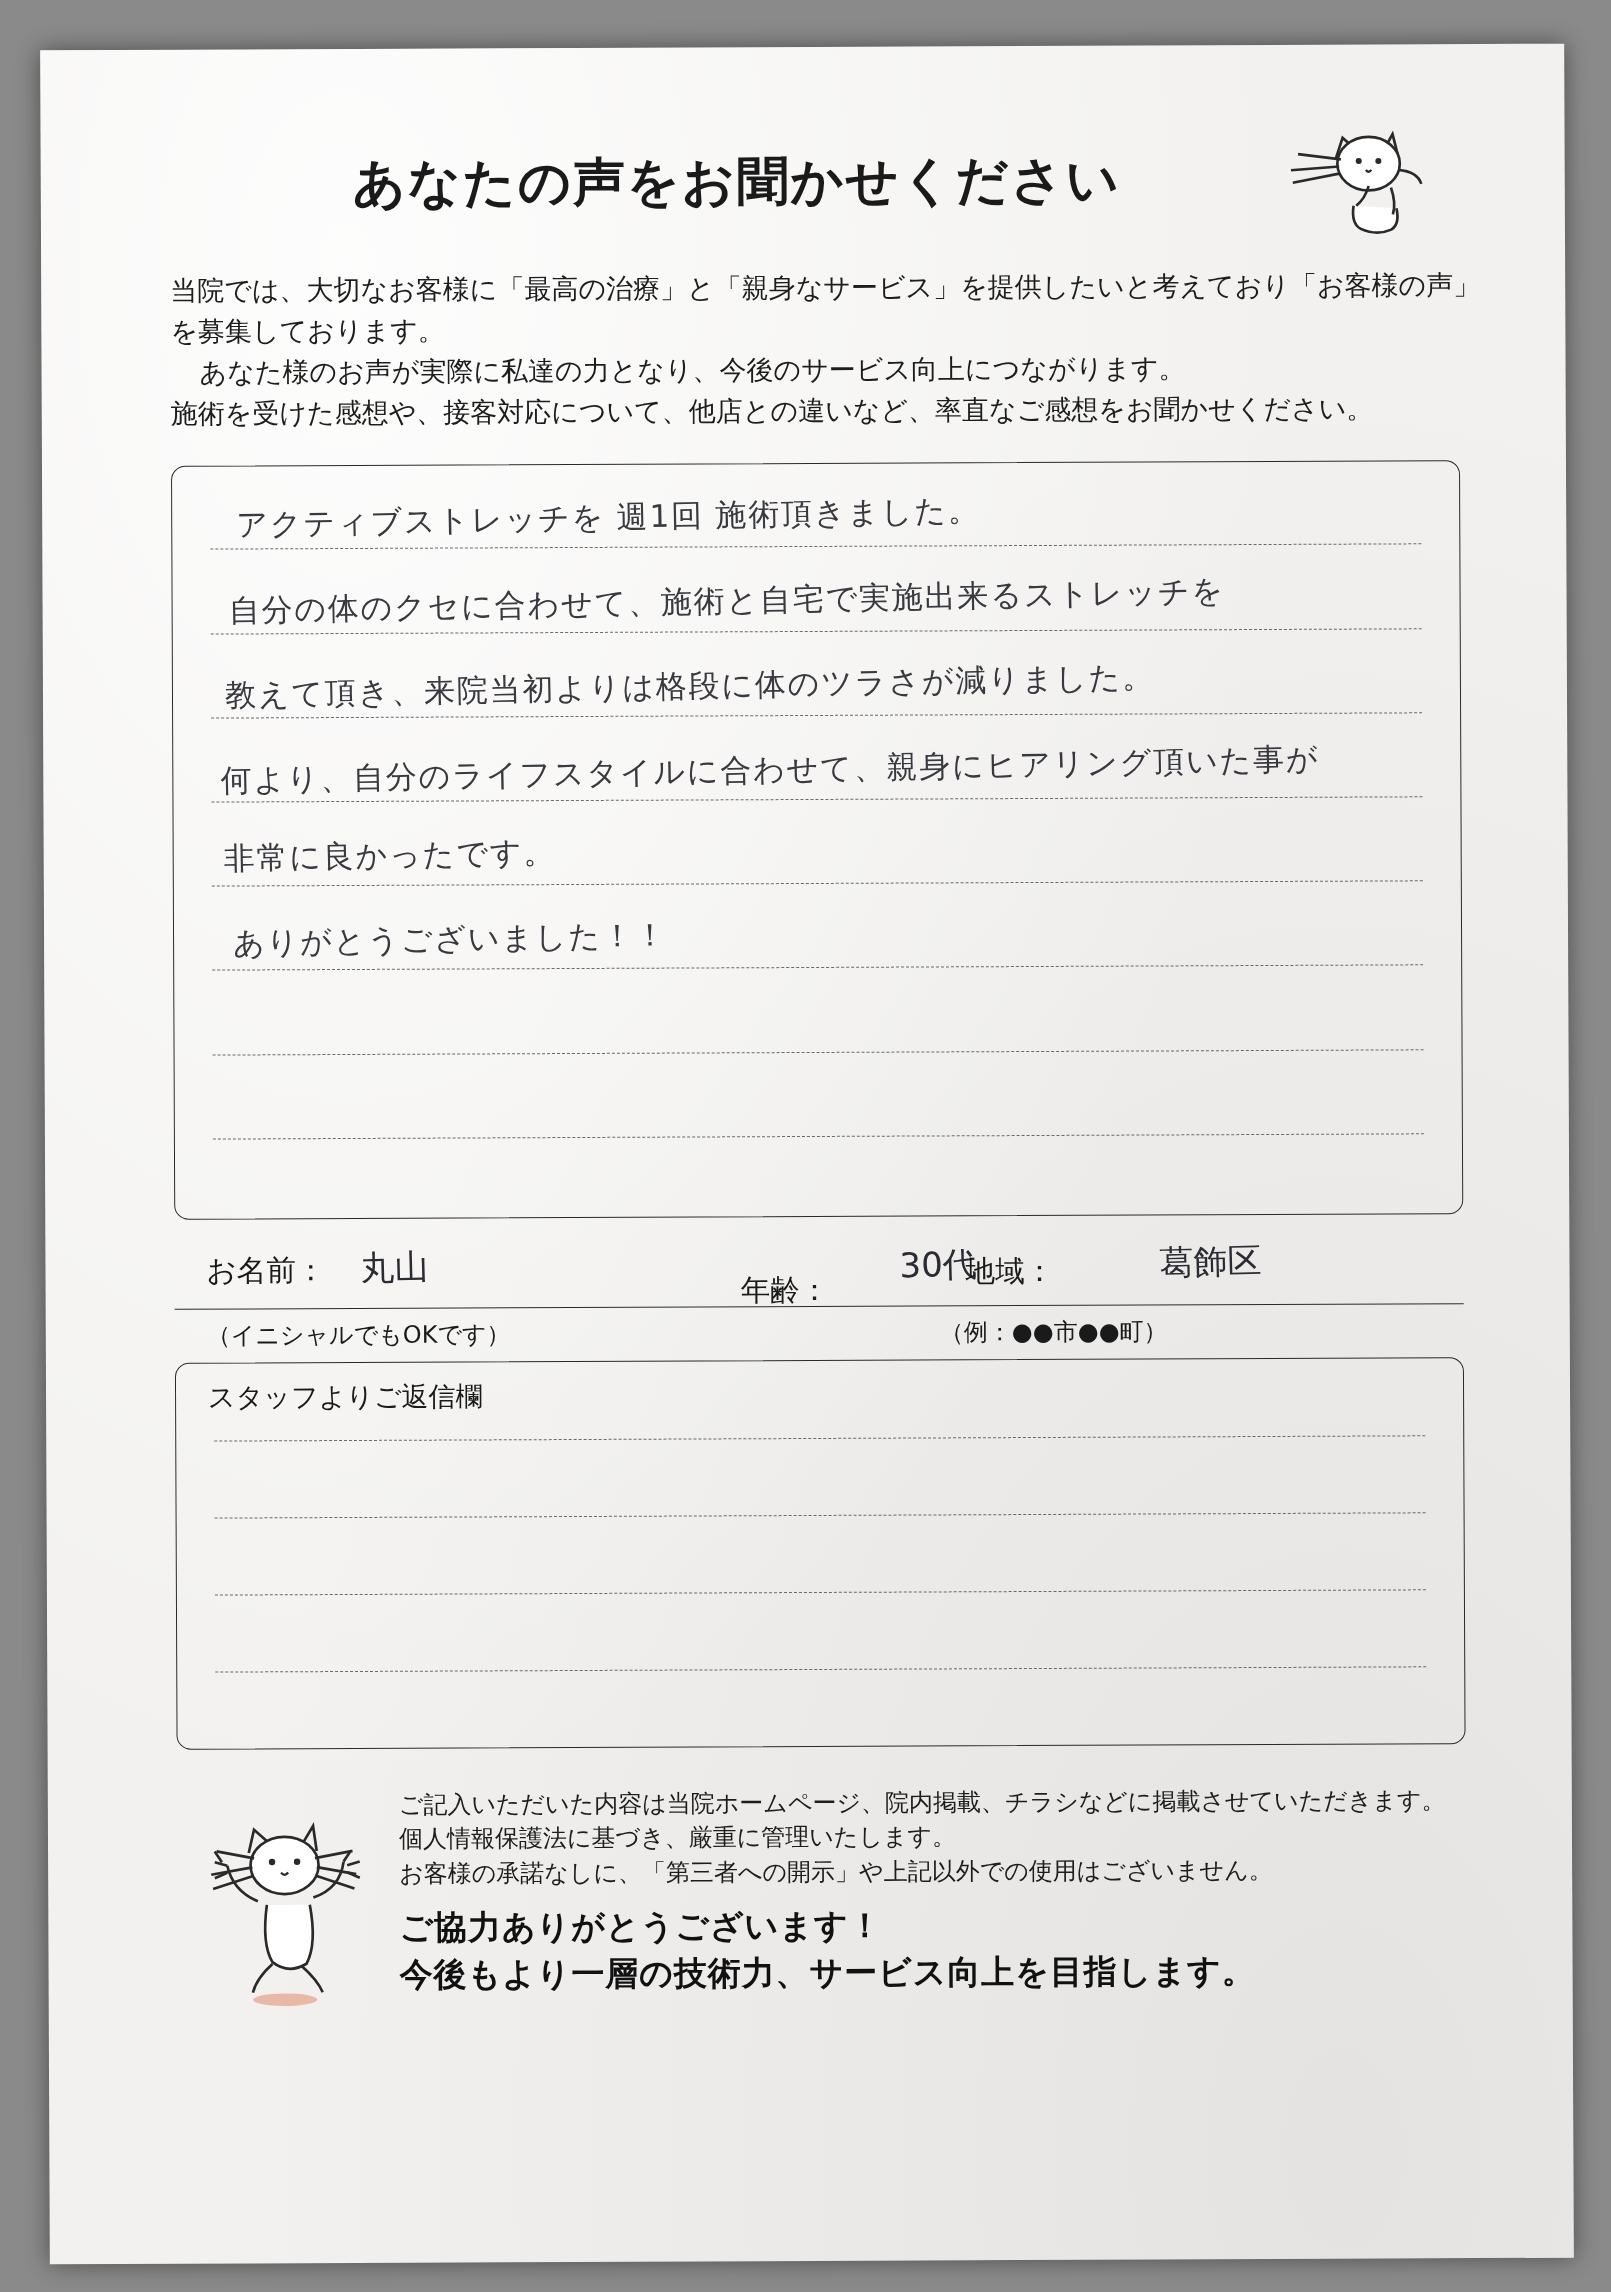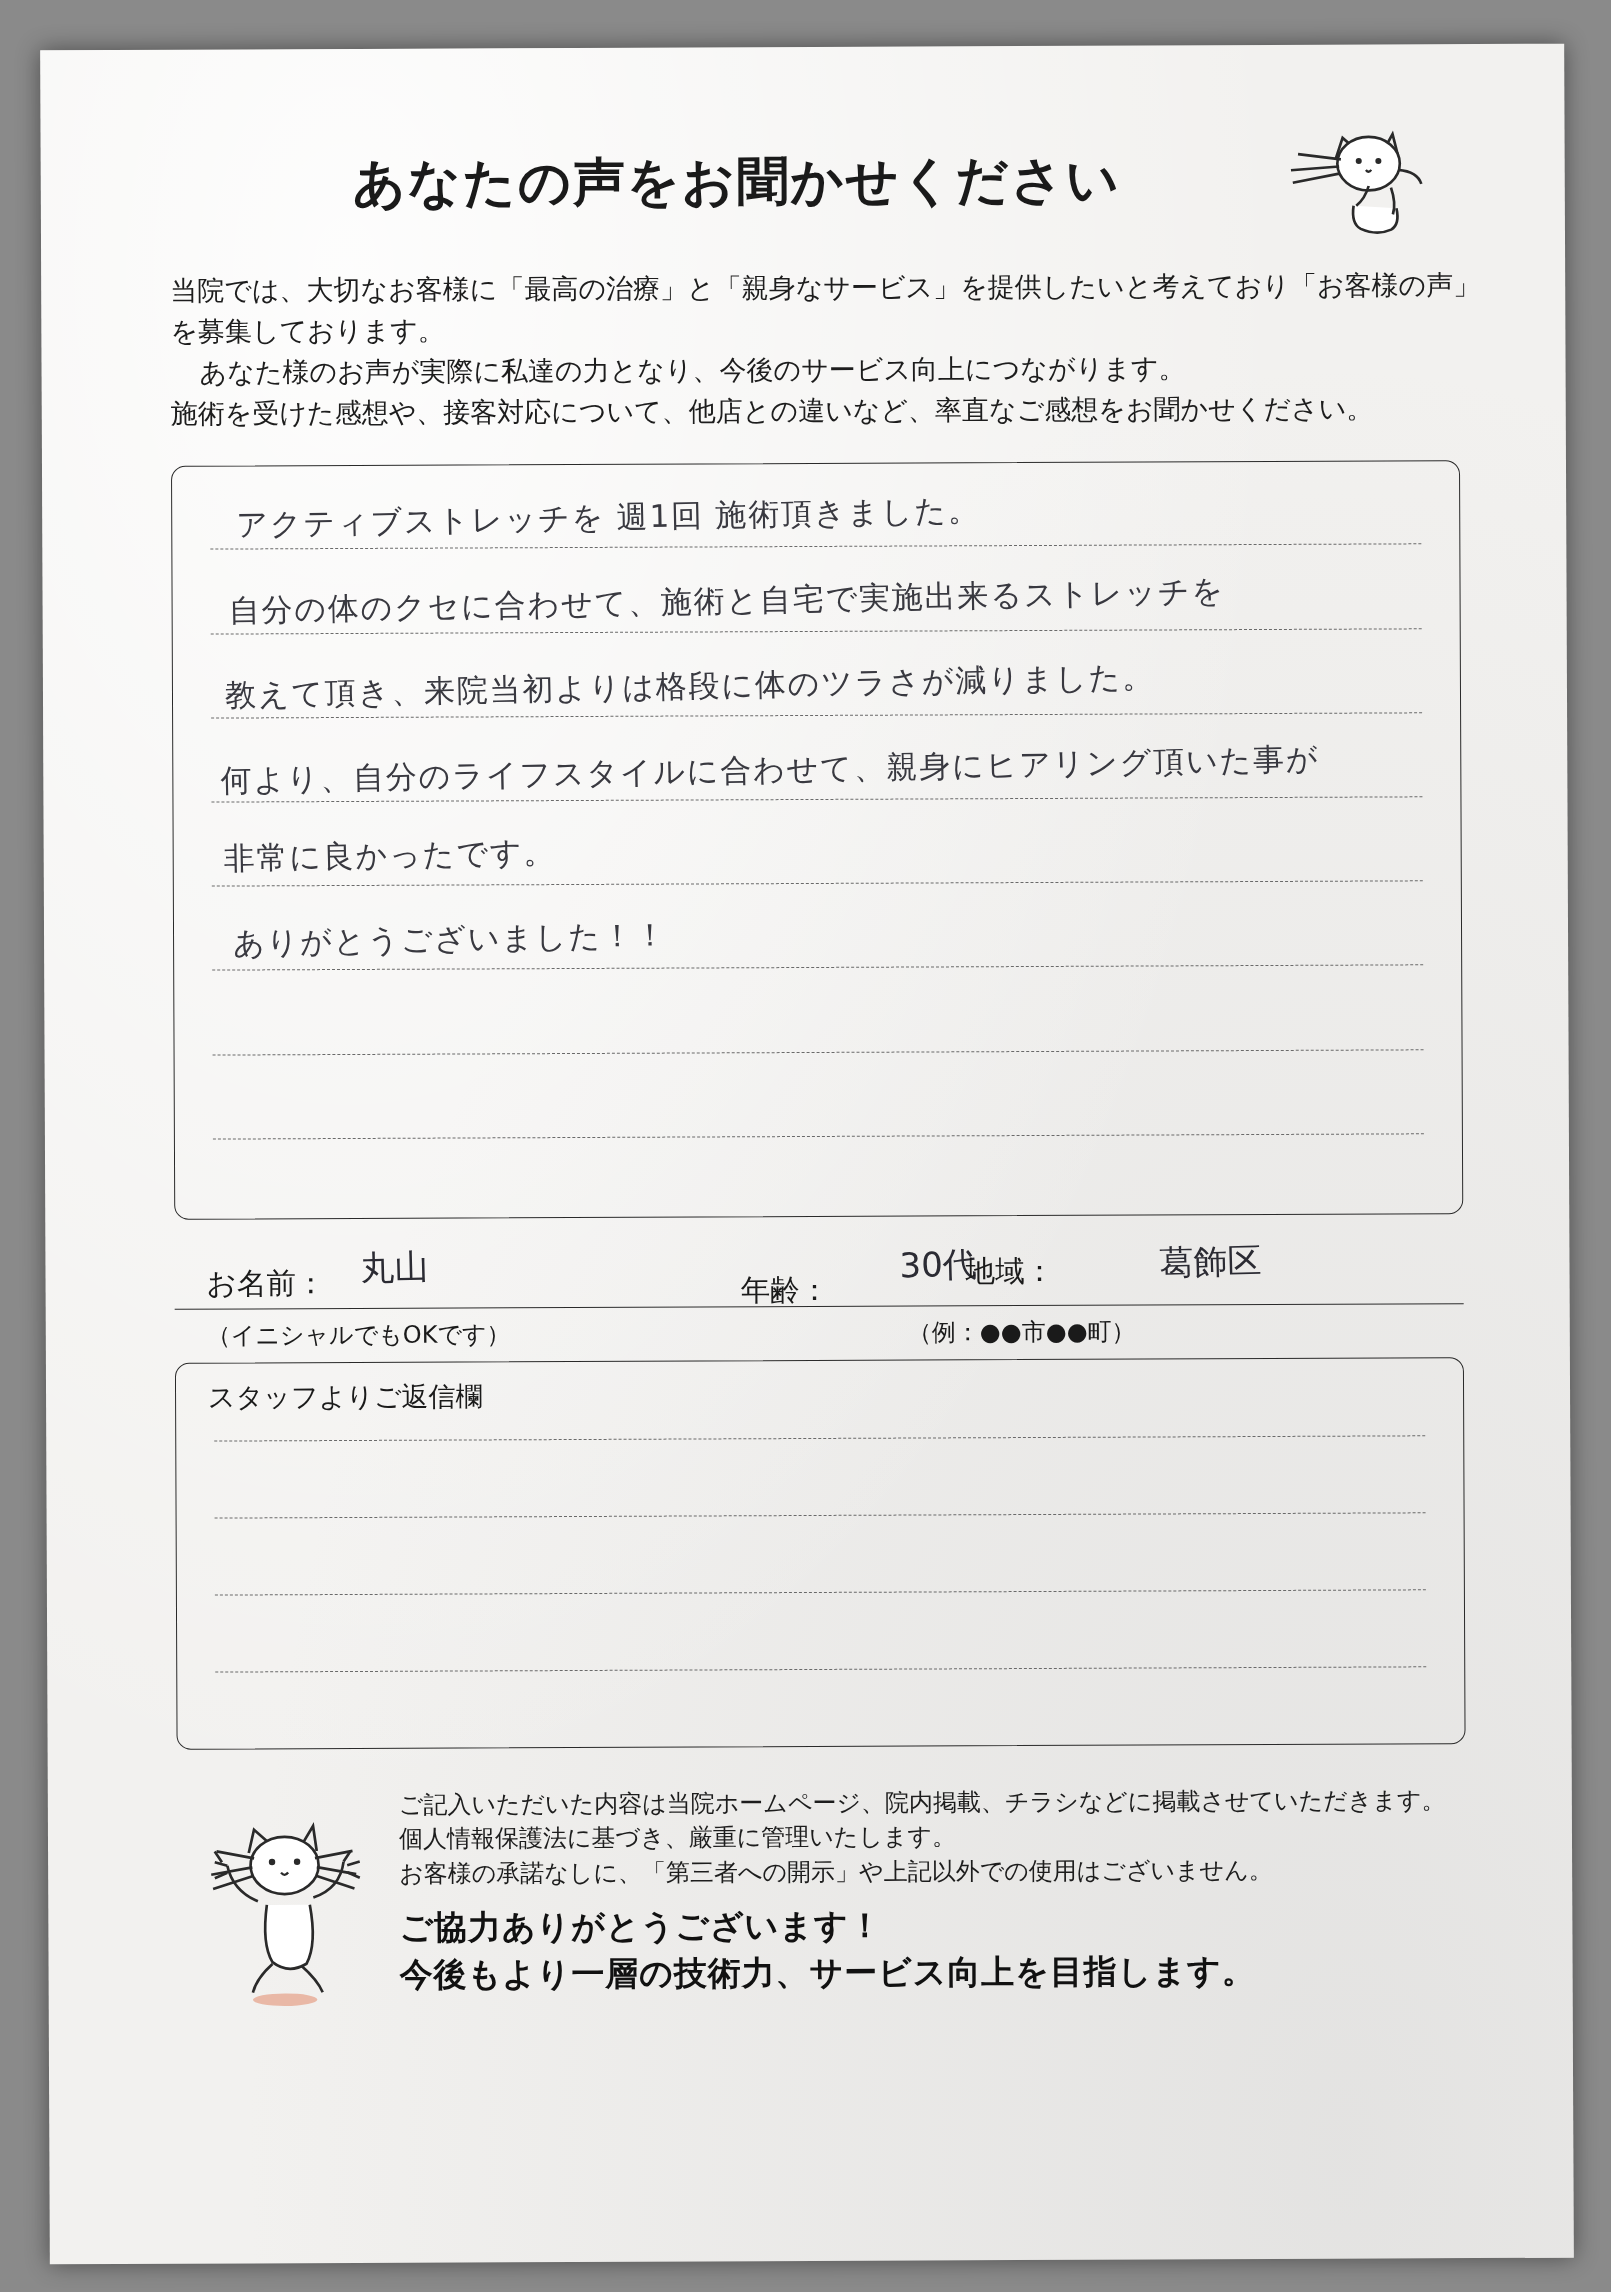--- a/index.html
+++ b/index.html
@@ -241,33 +241,33 @@
 
         <div class="hand" style="left:64px;  top:32px">アクティブストレッチを 週1回 施術頂きました。</div>
         <div class="hand" style="left:56px;  top:116px">自分の体のクセに合わせて、施術と自宅で実施出来るストレッチを</div>
         <div class="hand" style="left:52px;  top:201px">教えて頂き、来院当初よりは格段に体のツラさが減りました。</div>
         <div class="hand" style="left:47px;  top:285px">何より、自分のライフスタイルに合わせて、親身にヒアリング頂いた事が</div>
         <div class="hand" style="left:50px;  top:369px">非常に良かったです。</div>
         <div class="hand" style="left:59px;  top:453px">ありがとうございました！！</div>
       </div>
 
       <div class="nameline">
-        <div class="lbl" style="left:32px; top:21px">お名前：</div>
+        <div class="lbl" style="left:32px; top:8px">お名前：</div>
         <div class="hand-field" style="left:186px; top:3.6px">丸山</div>
 
         <div class="lbl" style="left:566px; top:30px">年齢：</div>
         <div class="hand-field" style="left:725px; top:3.6px">30代</div>
 
         <div class="lbl" style="left:791px; top:12.5px">地域：</div>
         <div class="hand-field" style="left:985px; top:1.8px">葛飾区</div>
 
         <div class="underline-full" style="top:66px; left:0; right:0"></div>
 
         <div class="note" style="left:32px; top:77px">（イニシャルでもOKです）</div>
-        <div class="note" style="left:733px; top:77px">（例：●●市●●町）</div>
+        <div class="note" style="left:765px; top:77px">（例：●●市●●町）</div>
       </div>
 
       <div class="staff-box">
         <div class="staff-label">スタッフよりご返信欄</div>
         <div class="rule" style="top:77px"></div>
         <div class="rule" style="top:154px"></div>
         <div class="rule" style="top:231px"></div>
         <div class="rule" style="top:308px"></div>
       </div>
 

